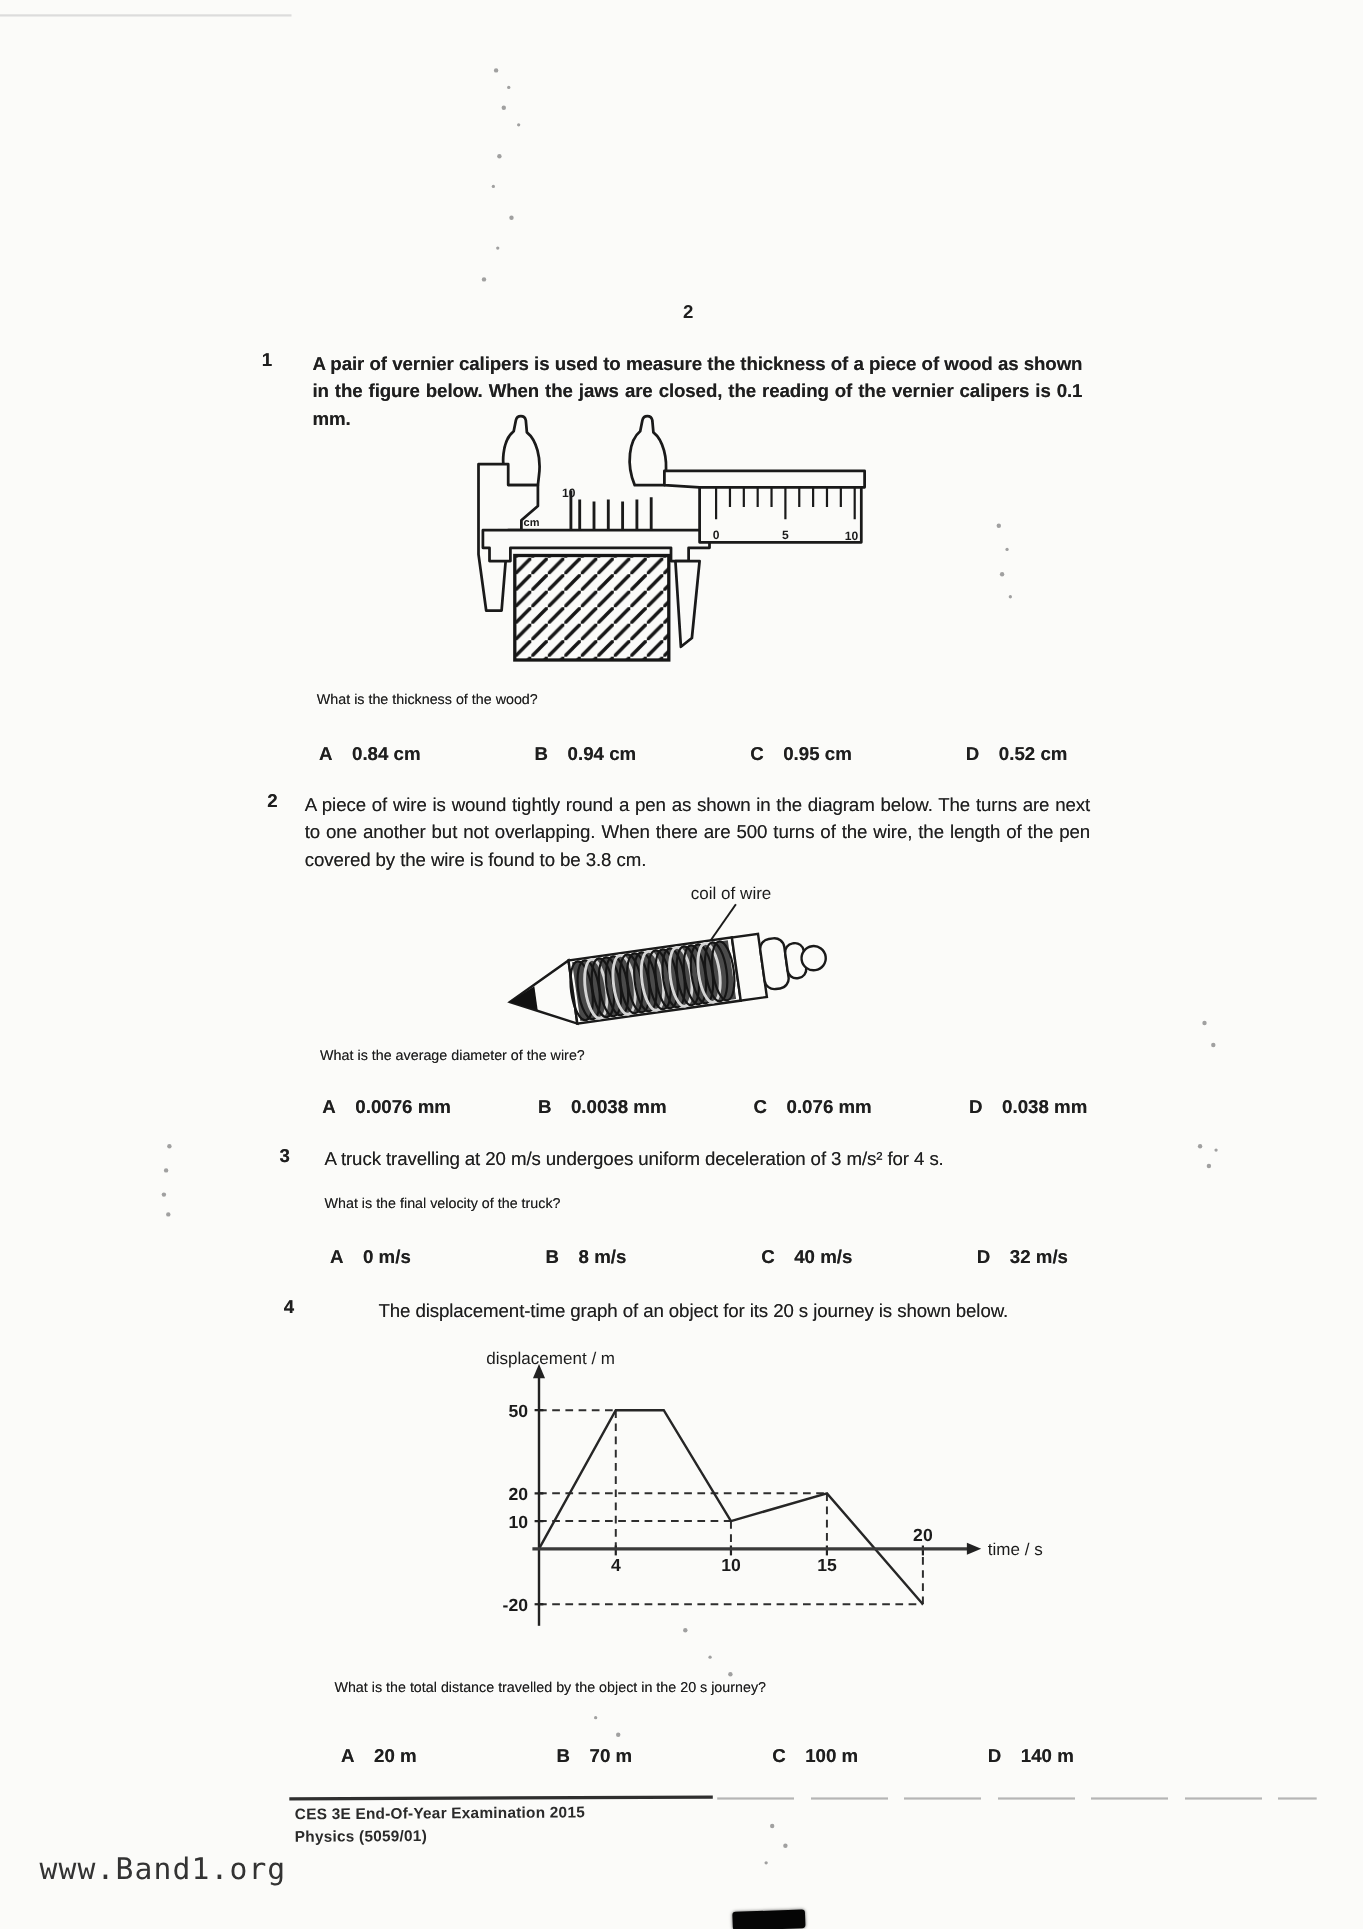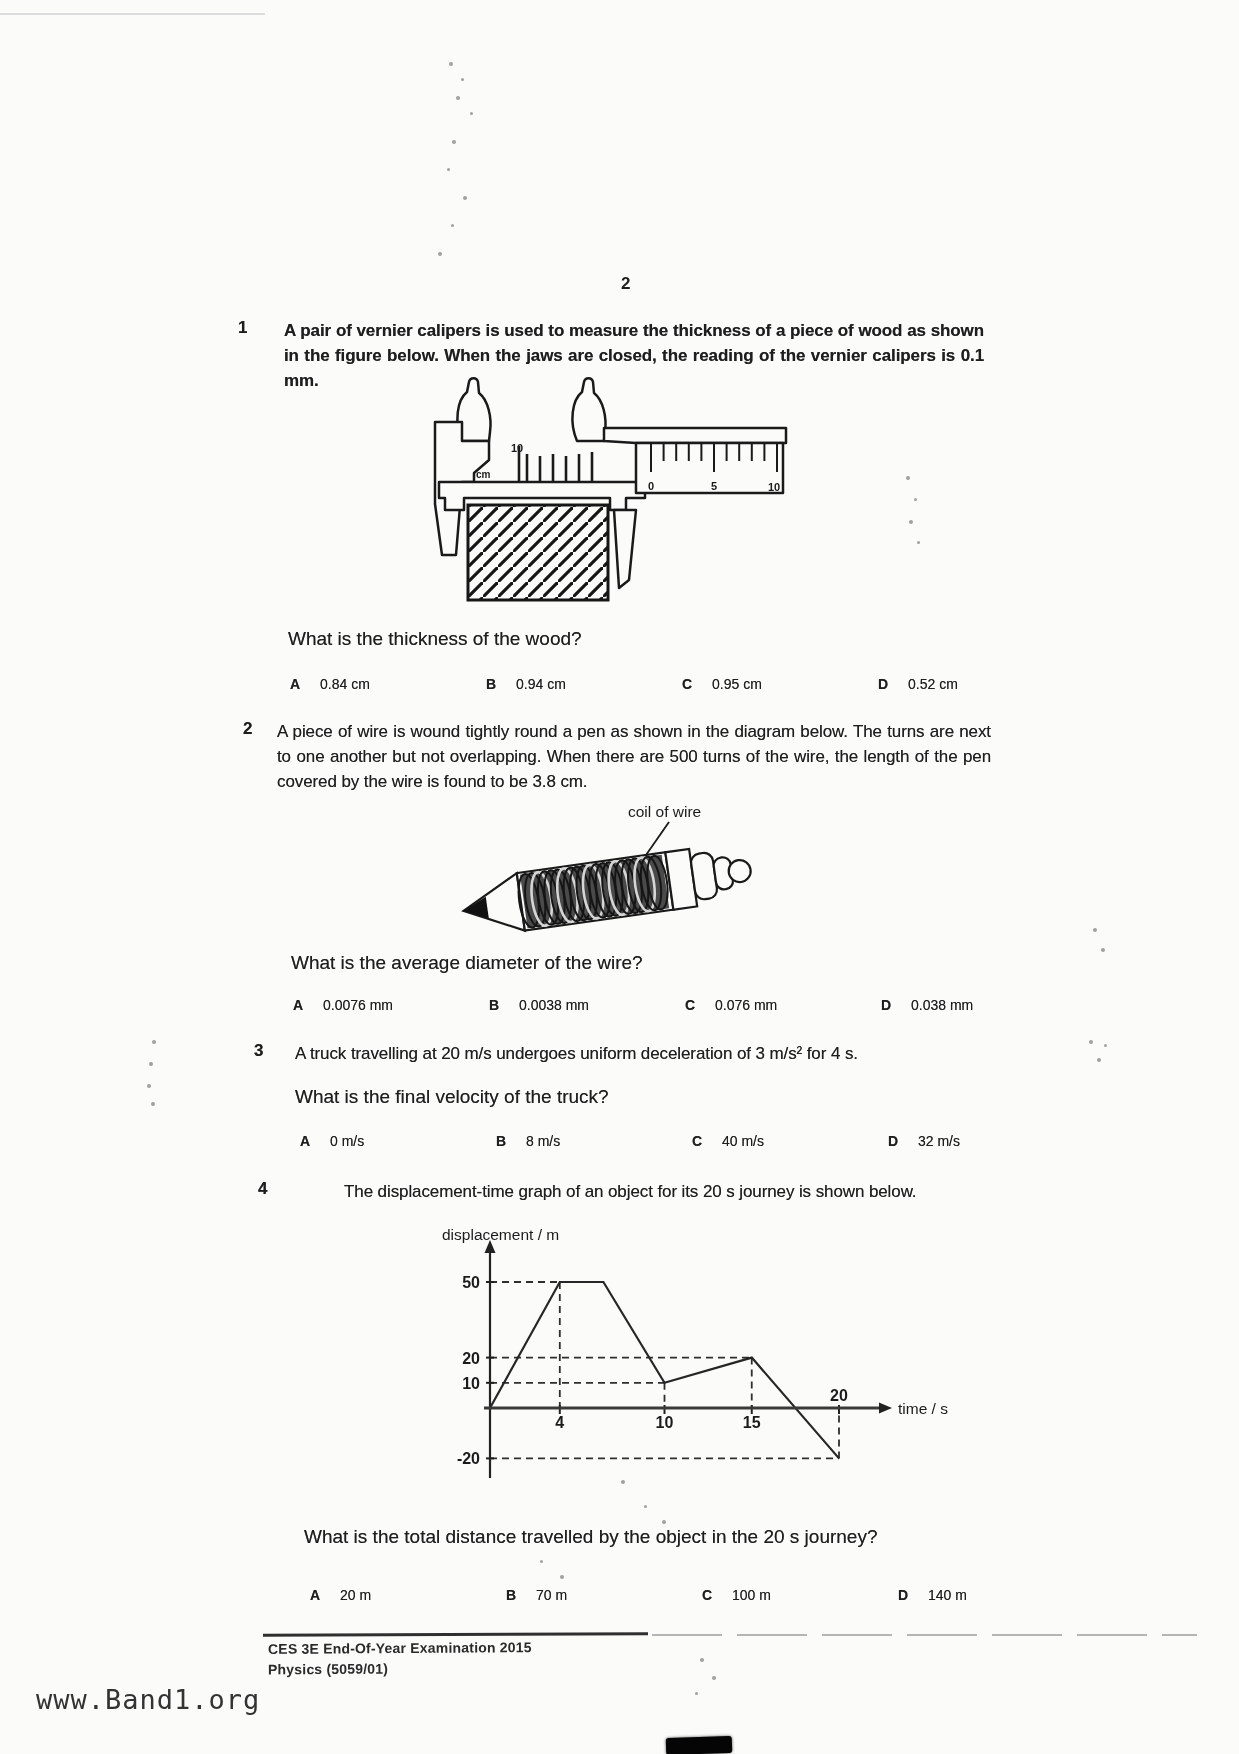--- a/index.html
+++ b/index.html
@@ -12,22 +12,22 @@
     overflow:hidden;
   }
   .abs { position:absolute; }
   .pagenum { position:absolute; font-size:17px; font-weight:bold; }
   .qnum { position:absolute; font-size:17px; font-weight:bold; text-shadow:0 0 0.5px rgba(20,20,20,.6); }
   .qtext {
     position:absolute; font-size:17px; line-height:25px; letter-spacing:-0.1px;
     text-shadow:0 0 0.5px rgba(20,20,20,.6);
   }
   .just { text-align:justify; }
-  .prompt { position:absolute; font-size:19px; white-space:nowrap; text-shadow:0 0 0.5px rgba(20,20,20,.6); }
-  .options { position:absolute; display:flex; font-size:14px; text-shadow:0 0 0.5px rgba(20,20,20,.6); }
+  .prompt { position:absolute; font-size:13px; white-space:nowrap; text-shadow:0 0 0.5px rgba(20,20,20,.6); }
+  .options { position:absolute; display:flex; font-size:17px; text-shadow:0 0 0.5px rgba(20,20,20,.6);font-weight:bold; }
   .opt { width:196px; white-space:nowrap; }
   .opt:last-child { width:auto; }
   .opt b { display:inline-block; width:30px; }
   .figure { position:absolute; }
   svg text { font-family:"Liberation Sans", sans-serif; fill:#1b1b1b; }
   .dash  { stroke:#2e2e2e; stroke-width:1.8; stroke-dasharray:7 5; fill:none; }
   .curve { stroke:#262626; stroke-width:2.2; fill:none; }
   .tick  { stroke:#222; stroke-width:2; }
   .ticklabel { font-size:16px; font-weight:bold; }
   .axislabel { font-size:15.5px; }

